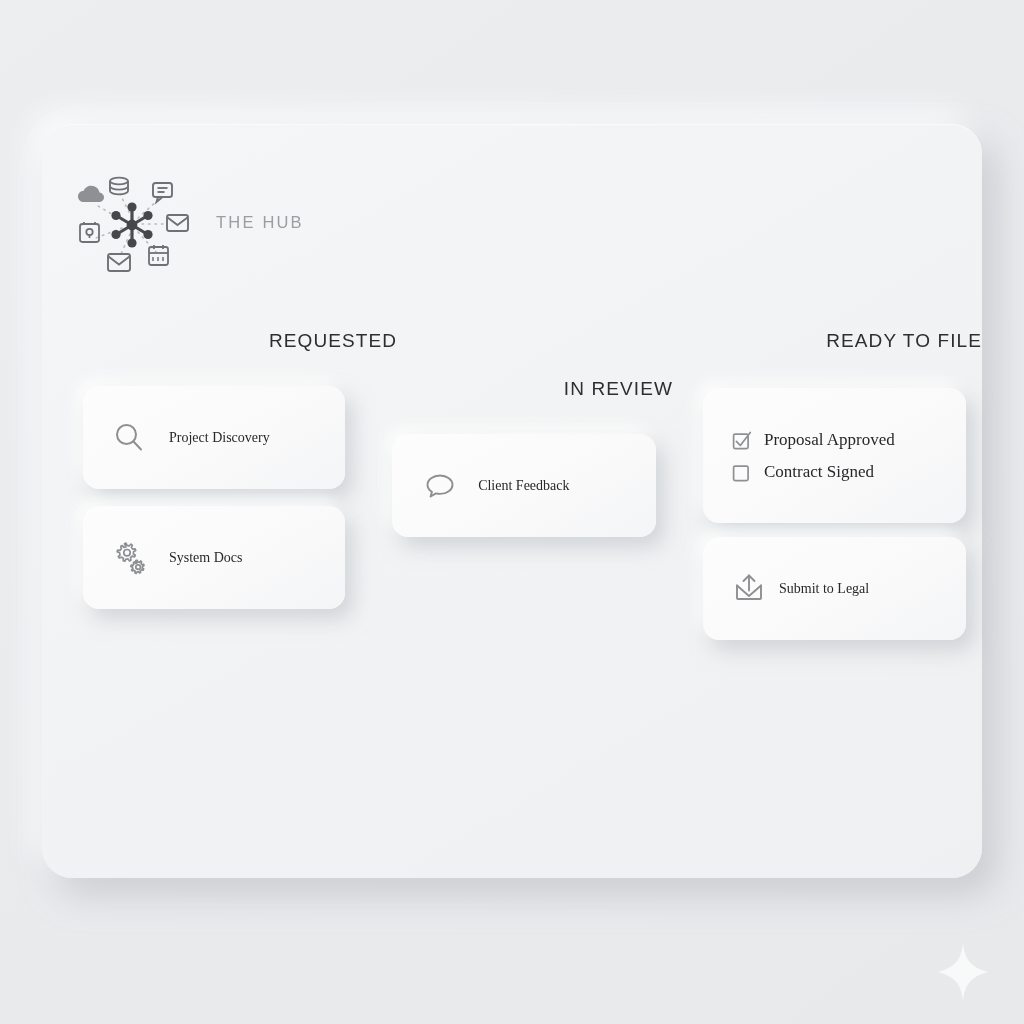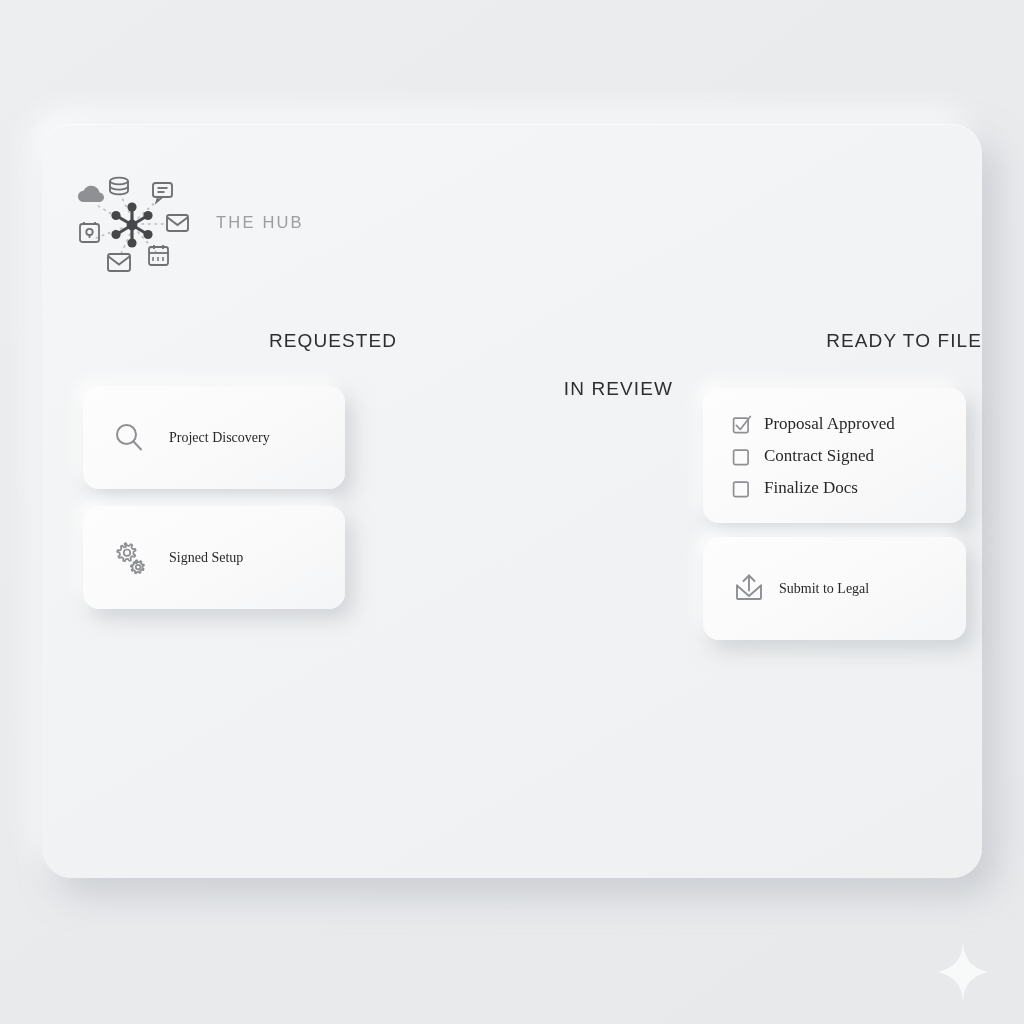--- a/index.html
+++ b/index.html
@@ -256,27 +256,35 @@
 
       <div class="card">
         <span class="card-icon">
           <svg width="38" height="38" viewBox="0 0 38 38" fill="none" stroke="currentColor" stroke-width="1.7" stroke-linejoin="round">
             <path d="M14.4 4.7l1.6-.6 1 2.3a7.6 7.6 0 0 1 2.1.6l1.8-1.8 1.4 1-.9 2.3c.5.5 1 1.1 1.3 1.7l2.5-.3.5 1.6-2.2 1.2c0 .7 0 1.4-.2 2.1l2 1.5-.8 1.5-2.5-.6c-.4.5-1 1-1.5 1.5l.5 2.5-1.5.7-1.5-2a7.6 7.6 0 0 1-2.1.2l-1.1 2.2-1.6-.5.2-2.5a7.6 7.6 0 0 1-1.8-1.2l-2.3.9-1-1.4 1.8-1.8a7.6 7.6 0 0 1-.6-2.1l-2.4-1 .6-1.6 2.5.3c.3-.6.7-1.2 1.2-1.7l-.6-2.4 1.5-.8 1.6 2a7.6 7.6 0 0 1 2-.5z"></path>
             <circle cx="17" cy="13.7" r="3.2"></circle>
             <path d="M25.8 21.6l1.2-.4.8 1.7c.5 0 1 .2 1.5.4l1.3-1.3 1 .8-.6 1.6c.3.4.6.8.9 1.2l1.8-.2.3 1.2-1.6.9c0 .5 0 1-.1 1.5l1.4 1-.5 1.1-1.8-.4c-.3.4-.7.8-1.1 1.1l.3 1.8-1.1.5-1-1.5c-.5.1-1 .2-1.5.2l-.8 1.6-1.2-.4.2-1.8c-.5-.3-.9-.6-1.3-.9l-1.6.6-.7-1 1.3-1.3a5.5 5.5 0 0 1-.4-1.5l-1.7-.7.4-1.2 1.8.2c.2-.4.5-.9.8-1.2l-.4-1.7 1.1-.6 1.1 1.4c.5-.2 1-.3 1.5-.4z"></path>
             <circle cx="28.1" cy="28.1" r="2.3"></circle>
           </svg>
         </span>
-        <span class="card-label">Signed Setup</span>
+        <span class="card-label">System Docs</span>
       </div>
     </div>
 
     <div class="column c1">
       <div class="col-head">IN REVIEW</div>
 
+      <div class="card">
+        <span class="card-icon">
+          <svg width="36" height="36" viewBox="0 0 36 36" fill="none" stroke="currentColor" stroke-width="1.9" stroke-linejoin="round">
+            <path d="M18 7.5c6.9 0 12.5 4.1 12.5 9.2 0 5-5.6 9.2-12.5 9.2-1.4 0-2.7-.2-4-.5l-5.4 3.1 1.3-4.6c-2.7-1.7-4.4-4.3-4.4-7.2 0-5.1 5.6-9.2 12.5-9.2z"></path>
+          </svg>
+        </span>
+        <span class="card-label">Client Feedback</span>
+      </div>
 
     </div>
 
     <div class="column c2">
       <div class="col-head">READY TO FILE</div>
 
       <div class="card checklist">
         <div class="check-row">
           <span class="check-box">
             <svg width="20" height="20" viewBox="0 0 20 20" fill="none" stroke="currentColor" stroke-width="1.7" stroke-linecap="round" stroke-linejoin="round">
@@ -289,28 +297,20 @@
 
         <div class="check-row">
           <span class="check-box">
             <svg width="20" height="20" viewBox="0 0 20 20" fill="none" stroke="currentColor" stroke-width="1.7">
               <rect x="1.6" y="3.2" width="14.5" height="14.5" rx="1.6"></rect>
             </svg>
           </span>
           <span class="check-text">Contract Signed</span>
         </div>
 
-        <div class="check-row">
-          <span class="check-box">
-            <svg width="20" height="20" viewBox="0 0 20 20" fill="none" stroke="currentColor" stroke-width="1.7">
-              <rect x="1.6" y="3.2" width="14.5" height="14.5" rx="1.6"></rect>
-            </svg>
-          </span>
-          <span class="check-text">Finalize Docs</span>
-        </div>
       </div>
 
       <div class="card">
         <span class="card-icon">
           <svg width="36" height="36" viewBox="0 0 36 36" fill="none" stroke="currentColor" stroke-width="1.9" stroke-linecap="round" stroke-linejoin="round">
             <path d="M18 19.5V4.5"></path>
             <path d="M12.5 10L18 4.5 23.5 10"></path>
             <path d="M6 14.5v12.5c0 .6.4 1 1 1h22c.6 0 1-.4 1-1V14.5"></path>
             <path d="M6 14.5l12 10.5 12-10.5"></path>
           </svg>

